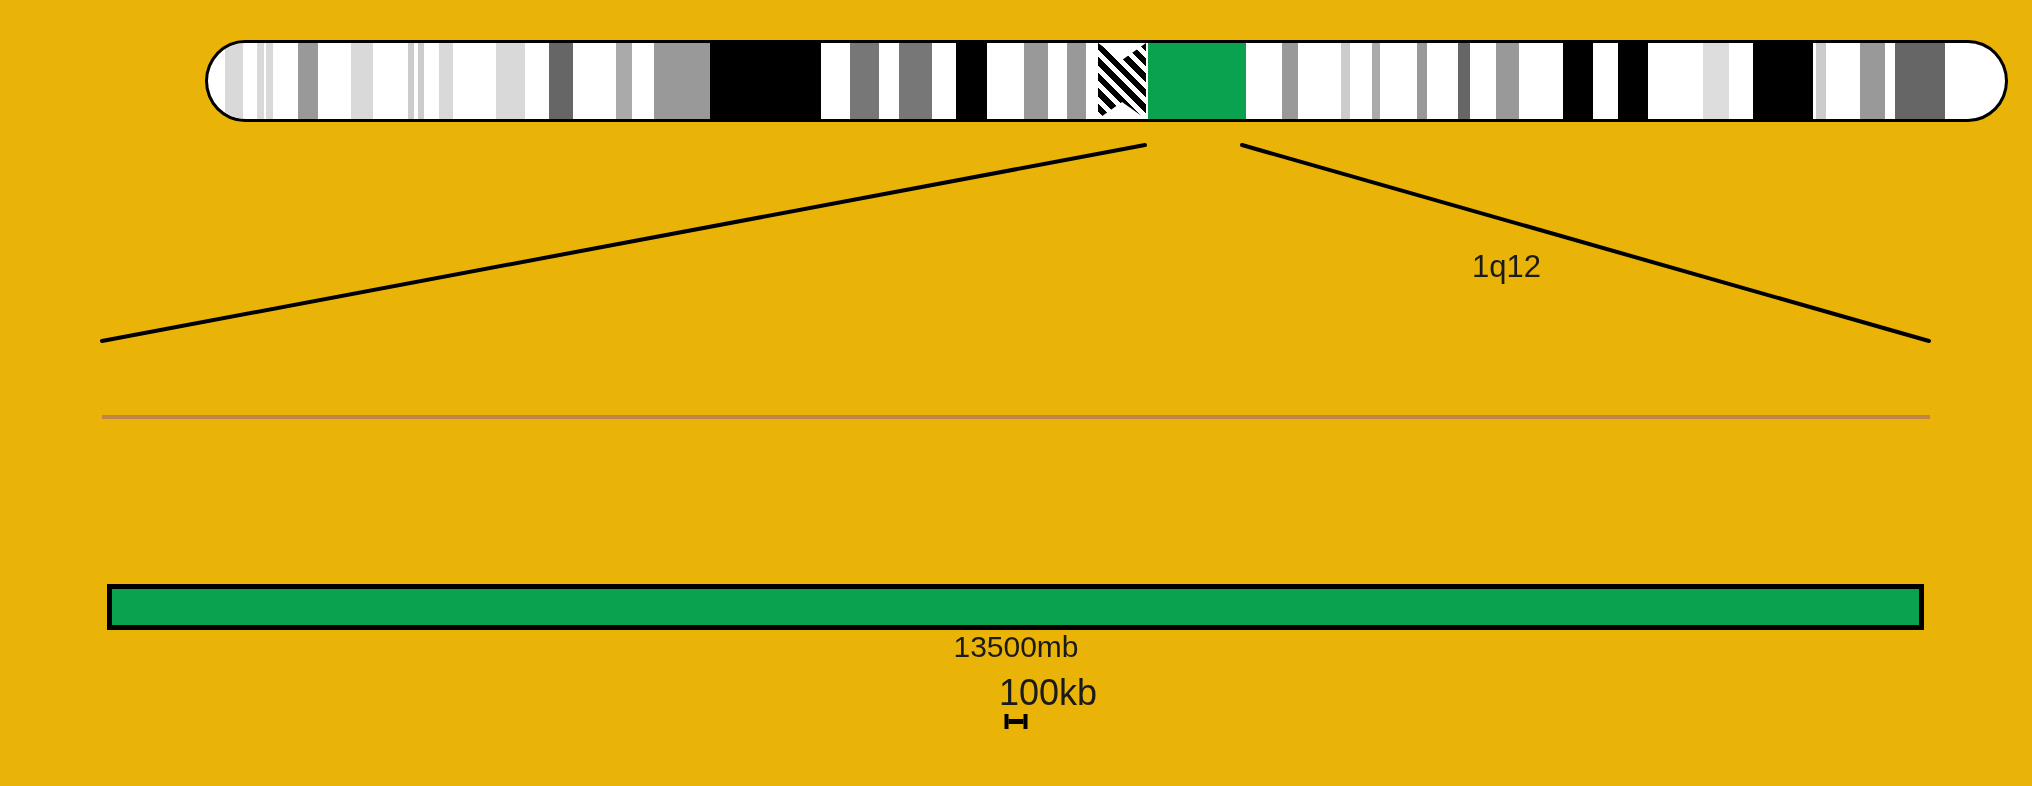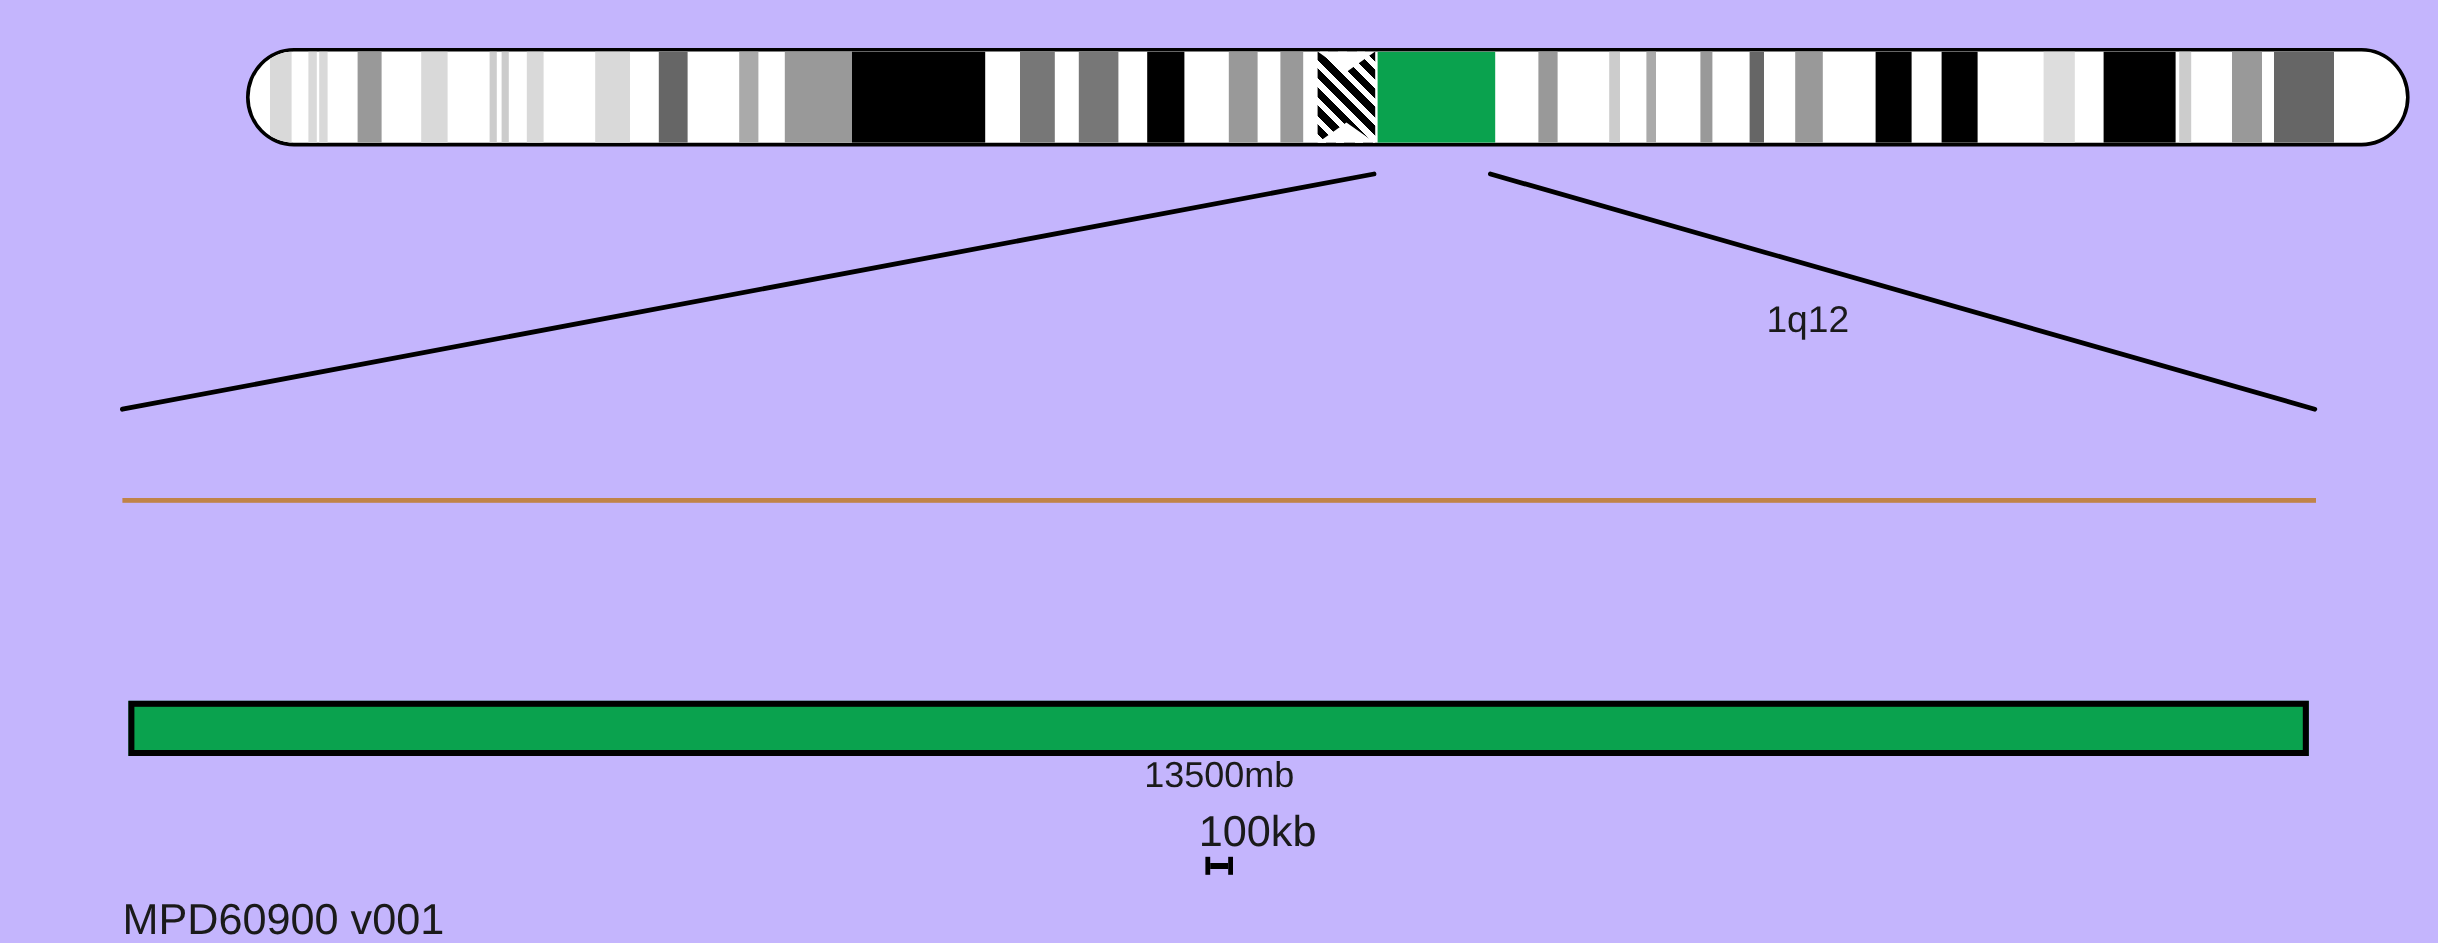--- a/index.html
+++ b/index.html
@@ -1,20 +1,20 @@
 <!DOCTYPE html>
 <html><head>
 <meta charset="utf-8">
 <style>
   html, body { margin: 0; padding: 0; background: #ffffff; }
   .stage {
     position: relative;
     width: 2032px;
     height: 786px;
-    background: #c4b5fd;
+    background: #eab308;
     overflow: hidden;
     font-family: "Liberation Sans", "DejaVu Sans", sans-serif;
     color: #111111;
   }
 
   
   .chromosome {
     position: absolute;
     box-sizing: border-box;
     background: #ffffff;
@@ -165,15 +165,14 @@
   <div class="baseline" style="left: 102px; top: 415px; width: 1828px; height: 4px; background: rgb(192, 131, 72);"></div>
 
   <div class="region-bar" style="left: 107px; top: 584px; width: 1817px; height: 46px; background: rgb(10, 162, 78);"></div>
 
   <div class="position-label">13500mb</div>
 
   <div class="scale-label">100kb</div>
 
   <div class="scale-ruler"></div>
 
-  <div class="version-label">MPD60900 v001</div>
 
 </div>
 
 </body></html>

